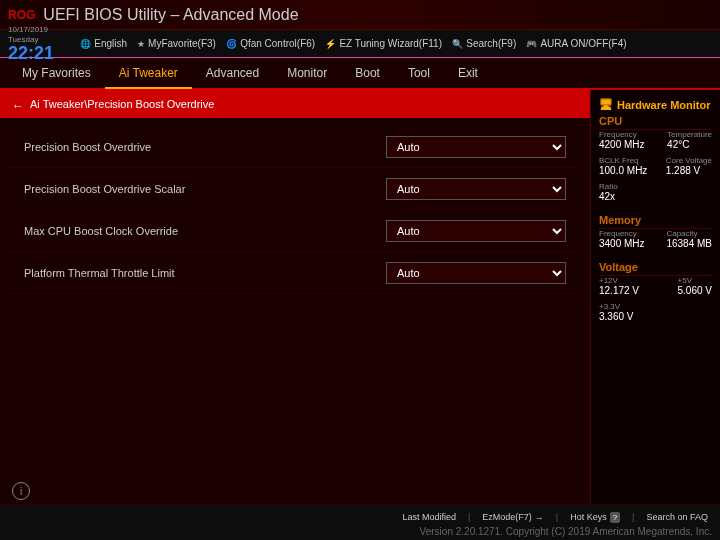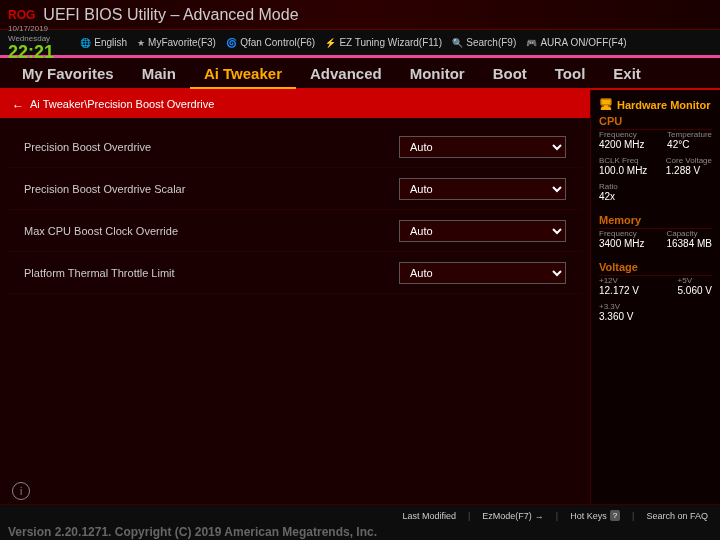--- a/index.html
+++ b/index.html
@@ -33,32 +33,32 @@
     }
 
     
     .info-bar {
       background: #0d0d0d;
       display: flex;
       align-items: center;
       height: 28px;
       padding: 0 8px;
       gap: 12px;
-      border-bottom: 3px solid #ec4899;
+      border-bottom: 1px solid #ec4899;
     }
     .datetime {
       display: flex;
       flex-direction: column;
       font-size: 8px;
       color: #999;
       line-height: 1.2;
       min-width: 60px;
     }
     .time-display {
-      color: #84cc16;
+      color: #3b82f6;
       font-size: 18px;
       font-weight: bold;
       line-height: 1;
     }
     .info-items {
       display: flex;
       align-items: center;
       gap: 10px;
       flex: 1;
     }
@@ -79,27 +79,26 @@
     .nav-tabs {
       background: #1a0000;
       display: flex;
       align-items: center;
       height: 32px;
       padding: 0 8px;
       border-bottom: 2px solid #cc0000;
     }
     .nav-tab {
       color: #cccccc;
-      font-size: 15px;
+      font-size: 12px;
       padding: 6px 14px;
       cursor: pointer;
       height: 100%;
       display: flex;
       align-items: center;
-      font-weight: bold;
     }
     .nav-tab.active {
       color: #ffaa00;
       border-bottom: 2px solid #ffaa00;
       margin-bottom: -2px;
     }
 
     
     .content-area {
       display: flex;
@@ -226,25 +225,24 @@
       color: #fff;
       font-size: 8px;
       padding: 1px 3px;
       border-radius: 2px;
     }
     .bottom-separator {
       color: #555;
       font-size: 9px;
     }
     .copyright {
-      text-align: left;
+      text-align: right;
       color: #666;
-      font-size: 12px;
+      font-size: 10px;
       padding: 0 8px;
-      font-weight: bold;
     }
 
     
     .info-icon-area {
       position: absolute;
       bottom: 40px;
       left: 12px;
     }
     .info-circle {
       width: 18px;
@@ -258,40 +256,40 @@
       font-size: 10px;
       cursor: pointer;
     }
 
     select {
       background: #2a0000;
       border: 1px solid #555;
       color: #ffffff;
       font-size: 11px;
       padding: 3px 6px;
-      width: 167px;
+      width: 180px;
       cursor: pointer;
       appearance: auto;
     }
     select option {
       background: #1a0000;
     }
   </style>
 </head>
 <body>
 
 <div class="title-bar">
   <span class="title-bar-logo">ROG</span>
   <span class="title-bar-text">UEFI BIOS Utility – Advanced Mode</span>
 </div>
 
 <div class="info-bar">
   <div class="datetime">
     <span>10/17/2019</span>
-    <span>Wednesday</span>
+    <span>Tuesday</span>
     <span class="time-display">22:21</span>
   </div>
   <div class="info-items">
     <span class="info-item">
       <span class="icon">🌐</span>
       <span>English</span>
     </span>
     <span class="info-item">
       <span class="icon">★</span>
       <span>MyFavorite(F3)</span>
@@ -310,21 +308,20 @@
     </span>
     <span class="info-item">
       <span class="icon">🎮</span>
       <span>AURA ON/OFF(F4)</span>
     </span>
   </div>
 </div>
 
 <div class="nav-tabs">
   <div class="nav-tab">My Favorites</div>
-  <div class="nav-tab">Main</div>
   <div class="nav-tab active">Ai Tweaker</div>
   <div class="nav-tab">Advanced</div>
   <div class="nav-tab">Monitor</div>
   <div class="nav-tab">Boot</div>
   <div class="nav-tab">Tool</div>
   <div class="nav-tab">Exit</div>
 </div>
 
 <div class="content-area">
 

